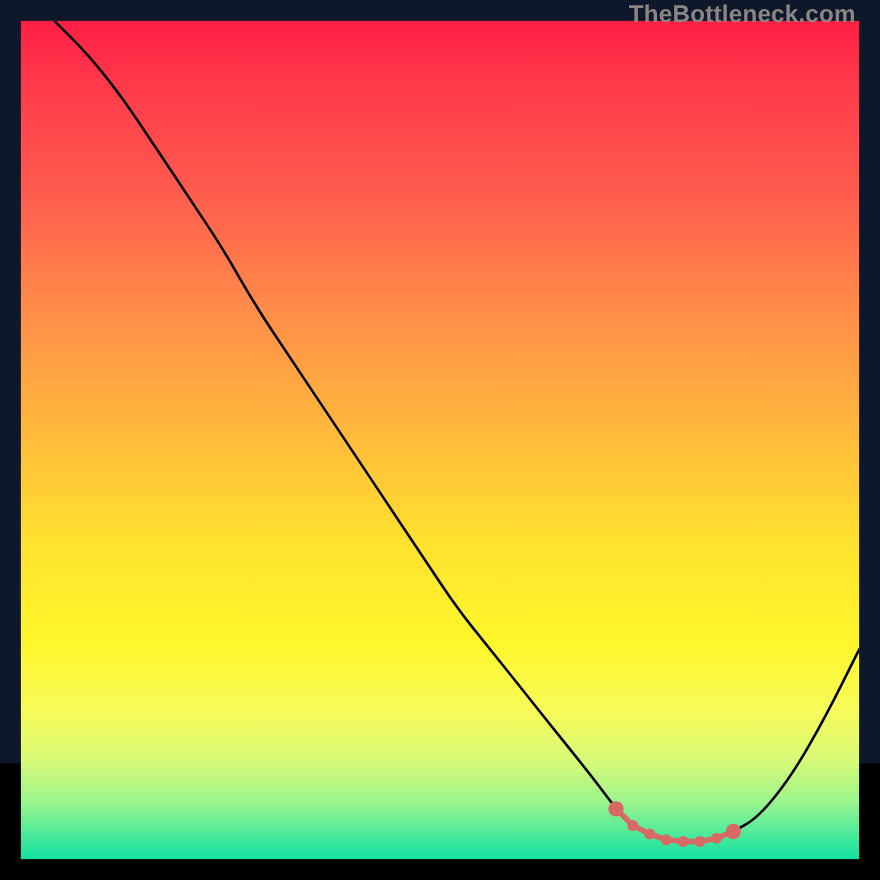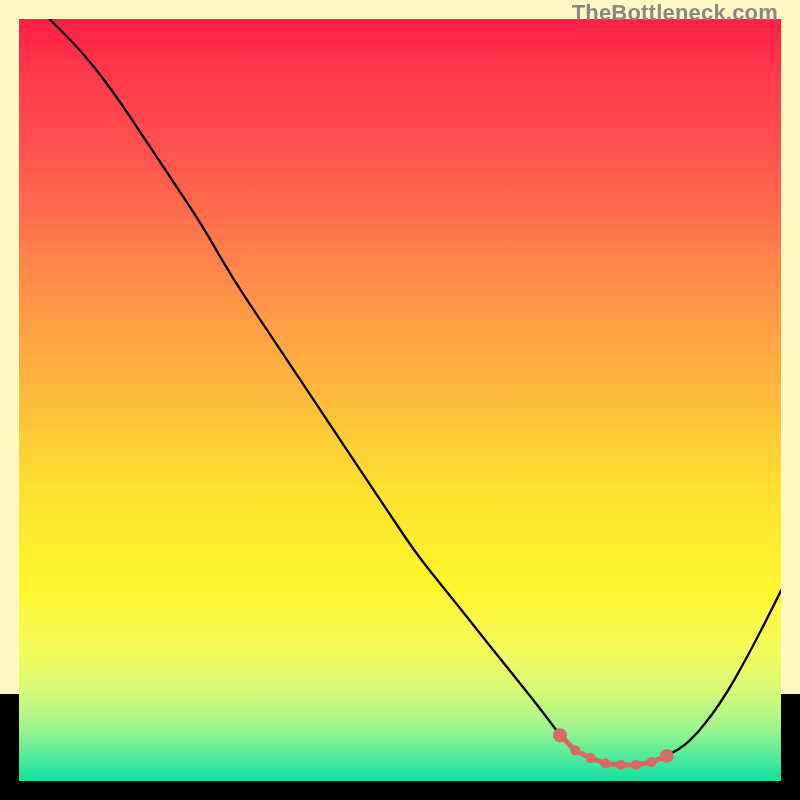--- a/index.html
+++ b/index.html
@@ -9,21 +9,21 @@
     height: 800px;
     background: #000;
     overflow: hidden;
   }
   .frame {
     position: absolute;
     left: 0;
     top: 0;
     width: 800px;
     height: 694px;
-    background: #fef9c3;
+    background: #0f172a;
   }
   .plot {
     position: absolute;
     left: 19px;
     top: 19px;
     width: 762px;
     height: 762px;
     background: linear-gradient(
       to bottom,
       #ff1f45 0%,

